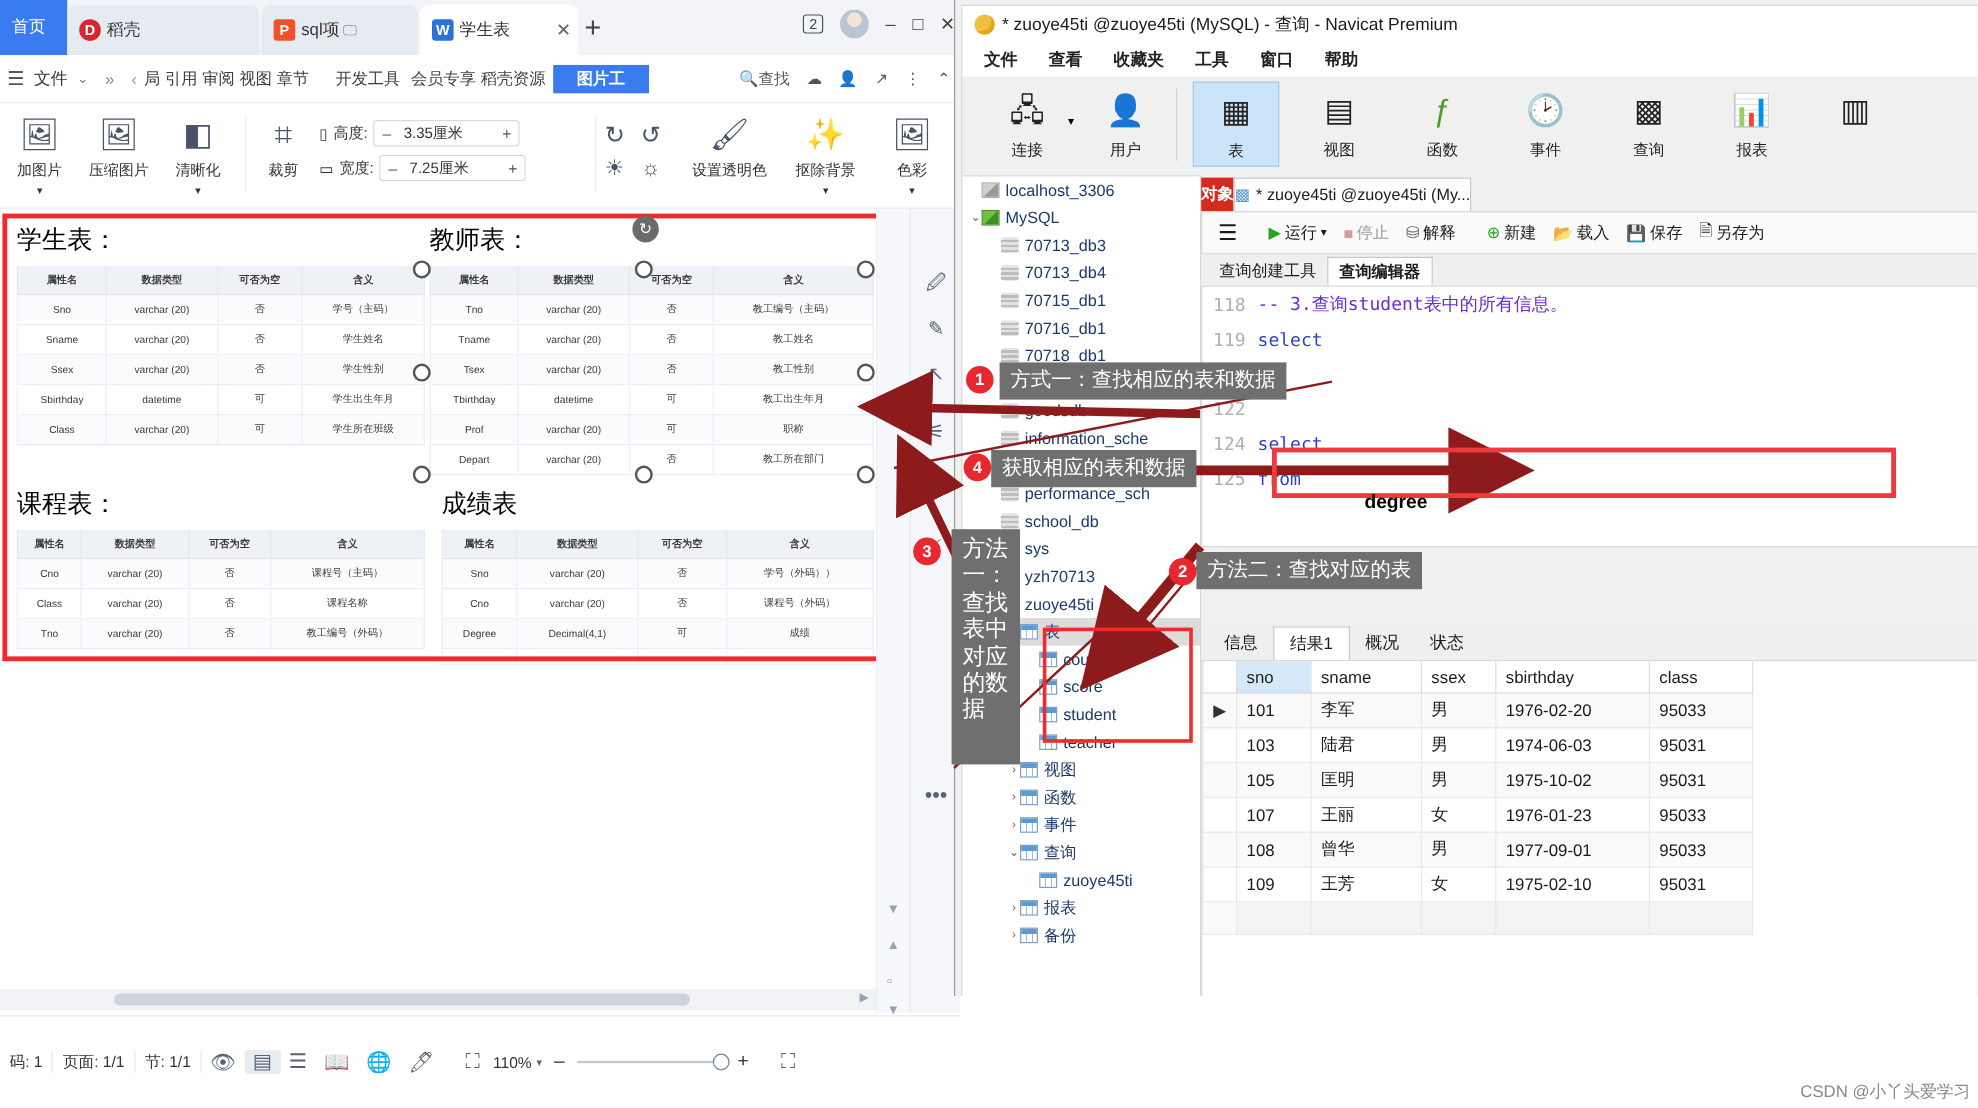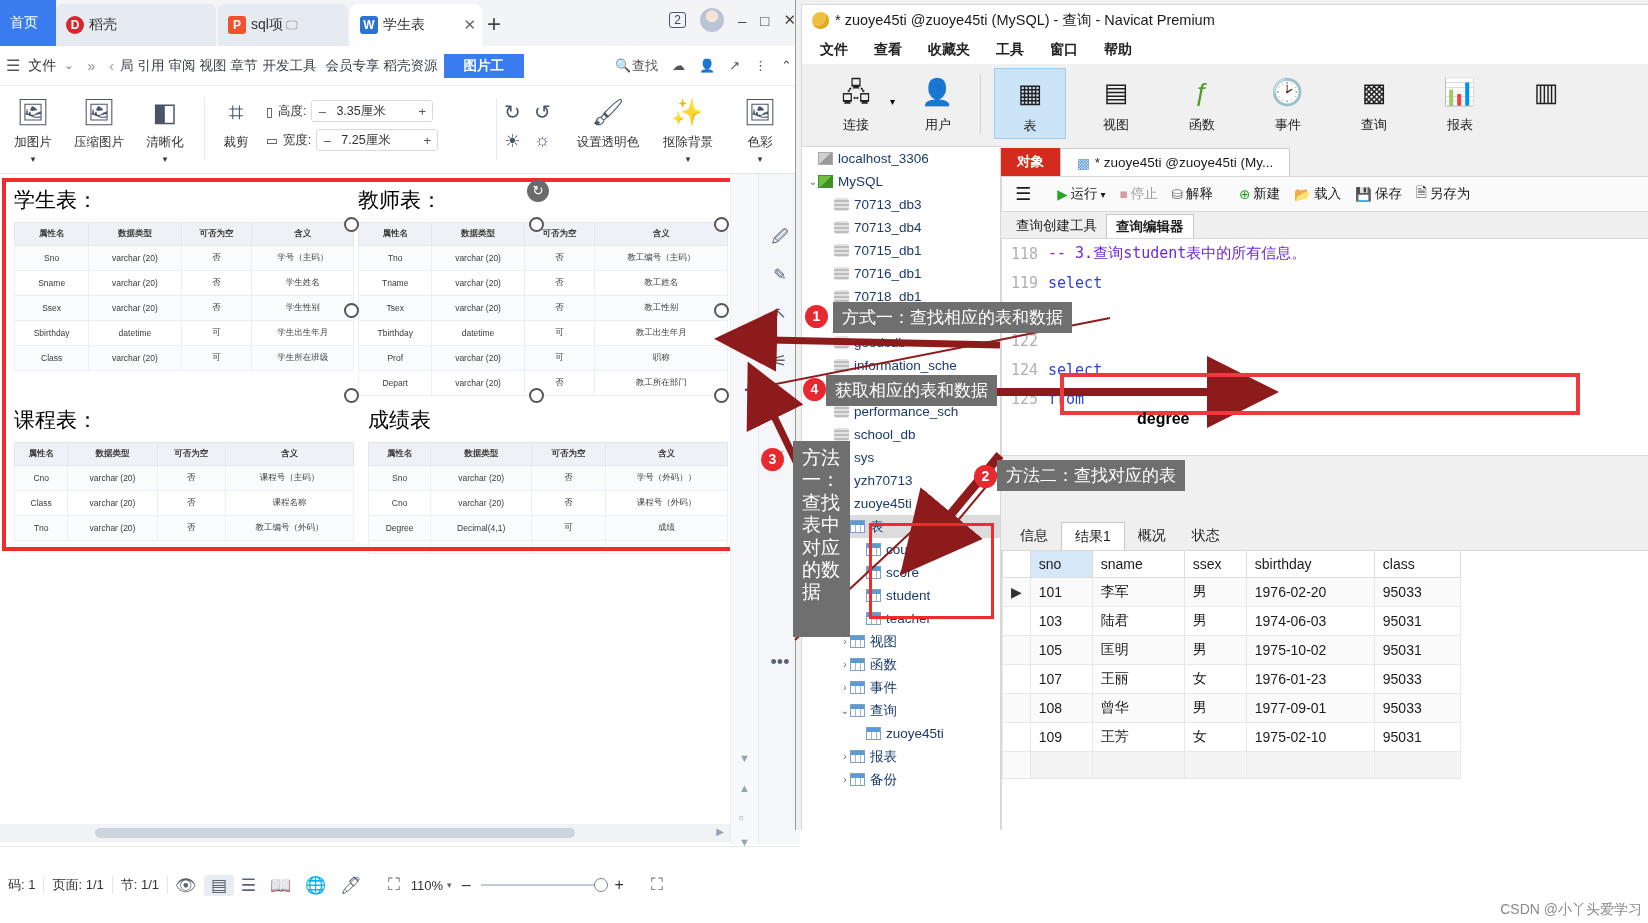--- a/index.html
+++ b/index.html
@@ -124,21 +124,21 @@
   .ico-db { background:#c9c9c9; border-radius:3px;
             background-image:repeating-linear-gradient(#e2e2e2 0 2px,#bdbdbd 2px 4px); }
   .ico-db.green { background-image:repeating-linear-gradient(#7bc74d 0 2px,#4f9c27 2px 4px); }
   .ico-tbl { background:#fff; border:1px solid #7f9fc4;
              background-image:linear-gradient(#5b9bd5 0 4px,transparent 4px),
                               repeating-linear-gradient(90deg,transparent 0 4px,#9fb8d4 4px 5px); }
 
   
   #nav-right { position:absolute; left:205px; top:146px; width:648px; height:698px; background:#f0f0f0; }
   #nav-objtabs { position:absolute; left:0; top:0; width:648px; height:30px; display:flex; align-items:flex-end; }
-  .otab { height:28px; display:flex; align-items:center; padding:0 16px; font-size:13.5px; }
+  .otab { height:28px; display:flex; align-items:center; padding:0 0; font-size:13.5px; }
   .otab.red { background:#d52b1e; color:#fff; font-weight:bold; }
   .otab.cur { background:#fff; border:1px solid #c8c8c8; border-bottom:none; color:#1b1b1b; }
   #q-toolbar { position:absolute; left:0; top:30px; width:648px; height:36px; background:#fafafa;
                border:1px solid #d8d8d8; display:flex; align-items:center; gap:4px; padding-left:8px;
                font-size:13.5px; color:#1b1b1b; }
   .qbtn { display:flex; align-items:center; gap:3px; padding:2px 5px; }
   .qbtn.dim { color:#9a9a9a; }
   #q-subtabs { position:absolute; left:0; top:66px; width:648px; height:26px; background:#efefef;
                display:flex; align-items:flex-end; padding-left:6px; }
   .qst { height:24px; display:flex; align-items:center; padding:0 9px; font-size:13.5px; color:#1b1b1b; }
@@ -228,21 +228,21 @@
     <span class="mitem">文件</span>
     <span class="mitem" style="font-size:11px;color:#777">⌄</span>
     <span class="mitem" style="color:#888;padding-left:10px">»</span>
     <span class="mitem" style="color:#999;padding-left:10px">‹</span>
     <span id="ribbon-scroll">
       <span class="rb-tab">局</span>
       <span class="rb-tab">引用</span>
       <span class="rb-tab">审阅</span>
       <span class="rb-tab">视图</span>
       <span class="rb-tab">章节</span>
-      <span class="rb-tab" style="margin-left:1px">开发工具</span>
+      <span class="rb-tab" style="margin-left:18px">开发工具</span>
       <span class="rb-tab" style="margin-left:5px">会员专享</span>
       <span class="rb-tab">稻壳资源</span>
       <span class="rb-tab active" style="margin-left:4px">图片工</span>
     </span>
     <span class="rb-right">
       <span>🔍<span>查找</span></span>
       <span>☁</span>
       <span>👤</span>
       <span>↗</span>
       <span>⋮</span>

